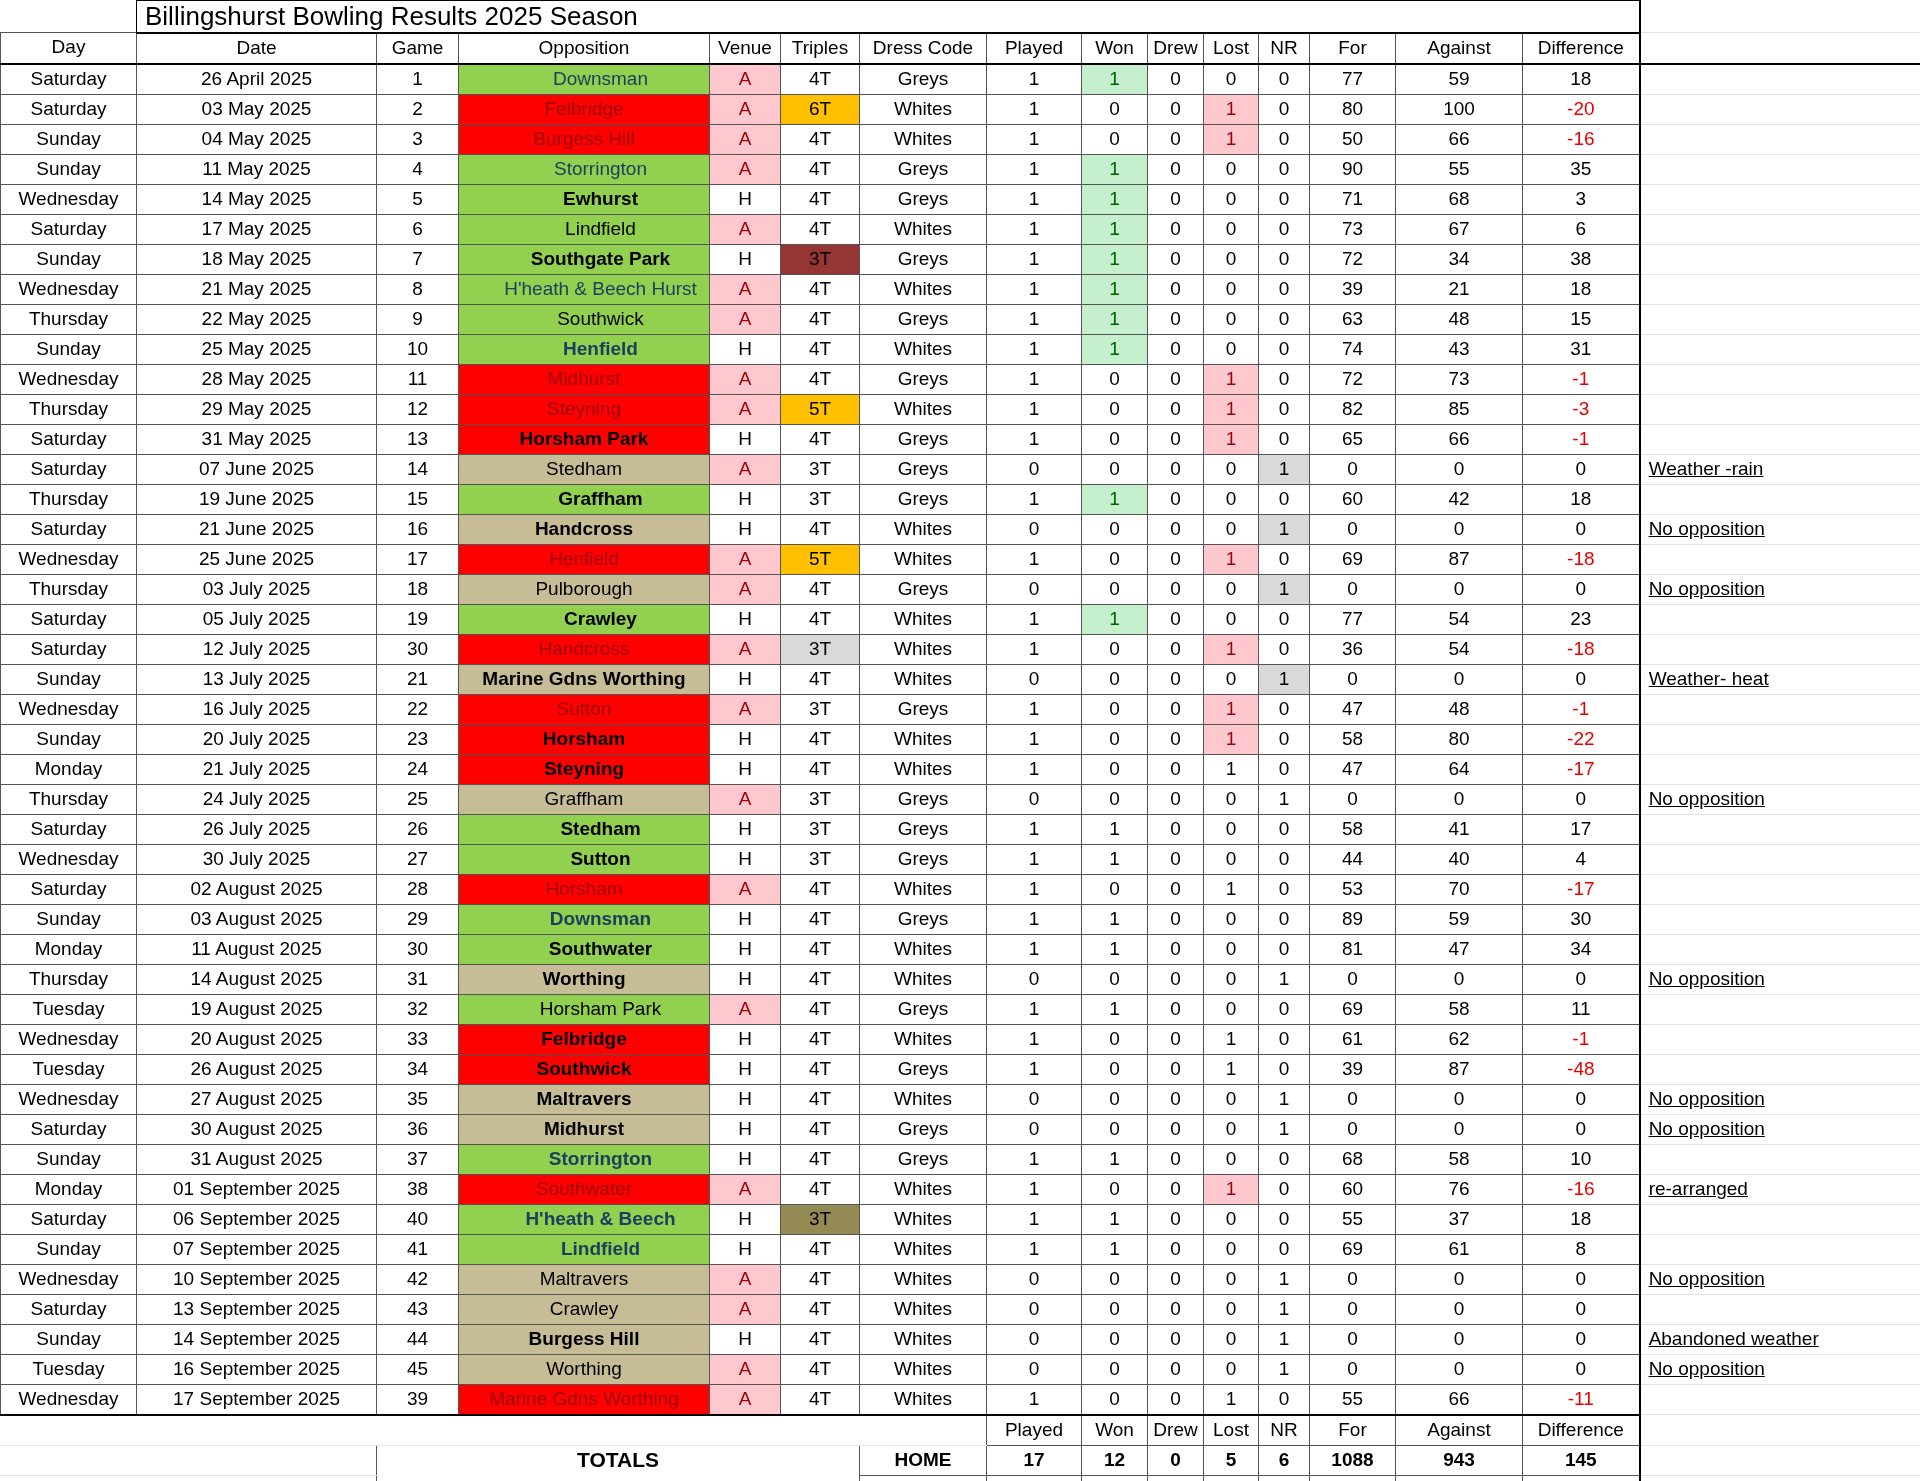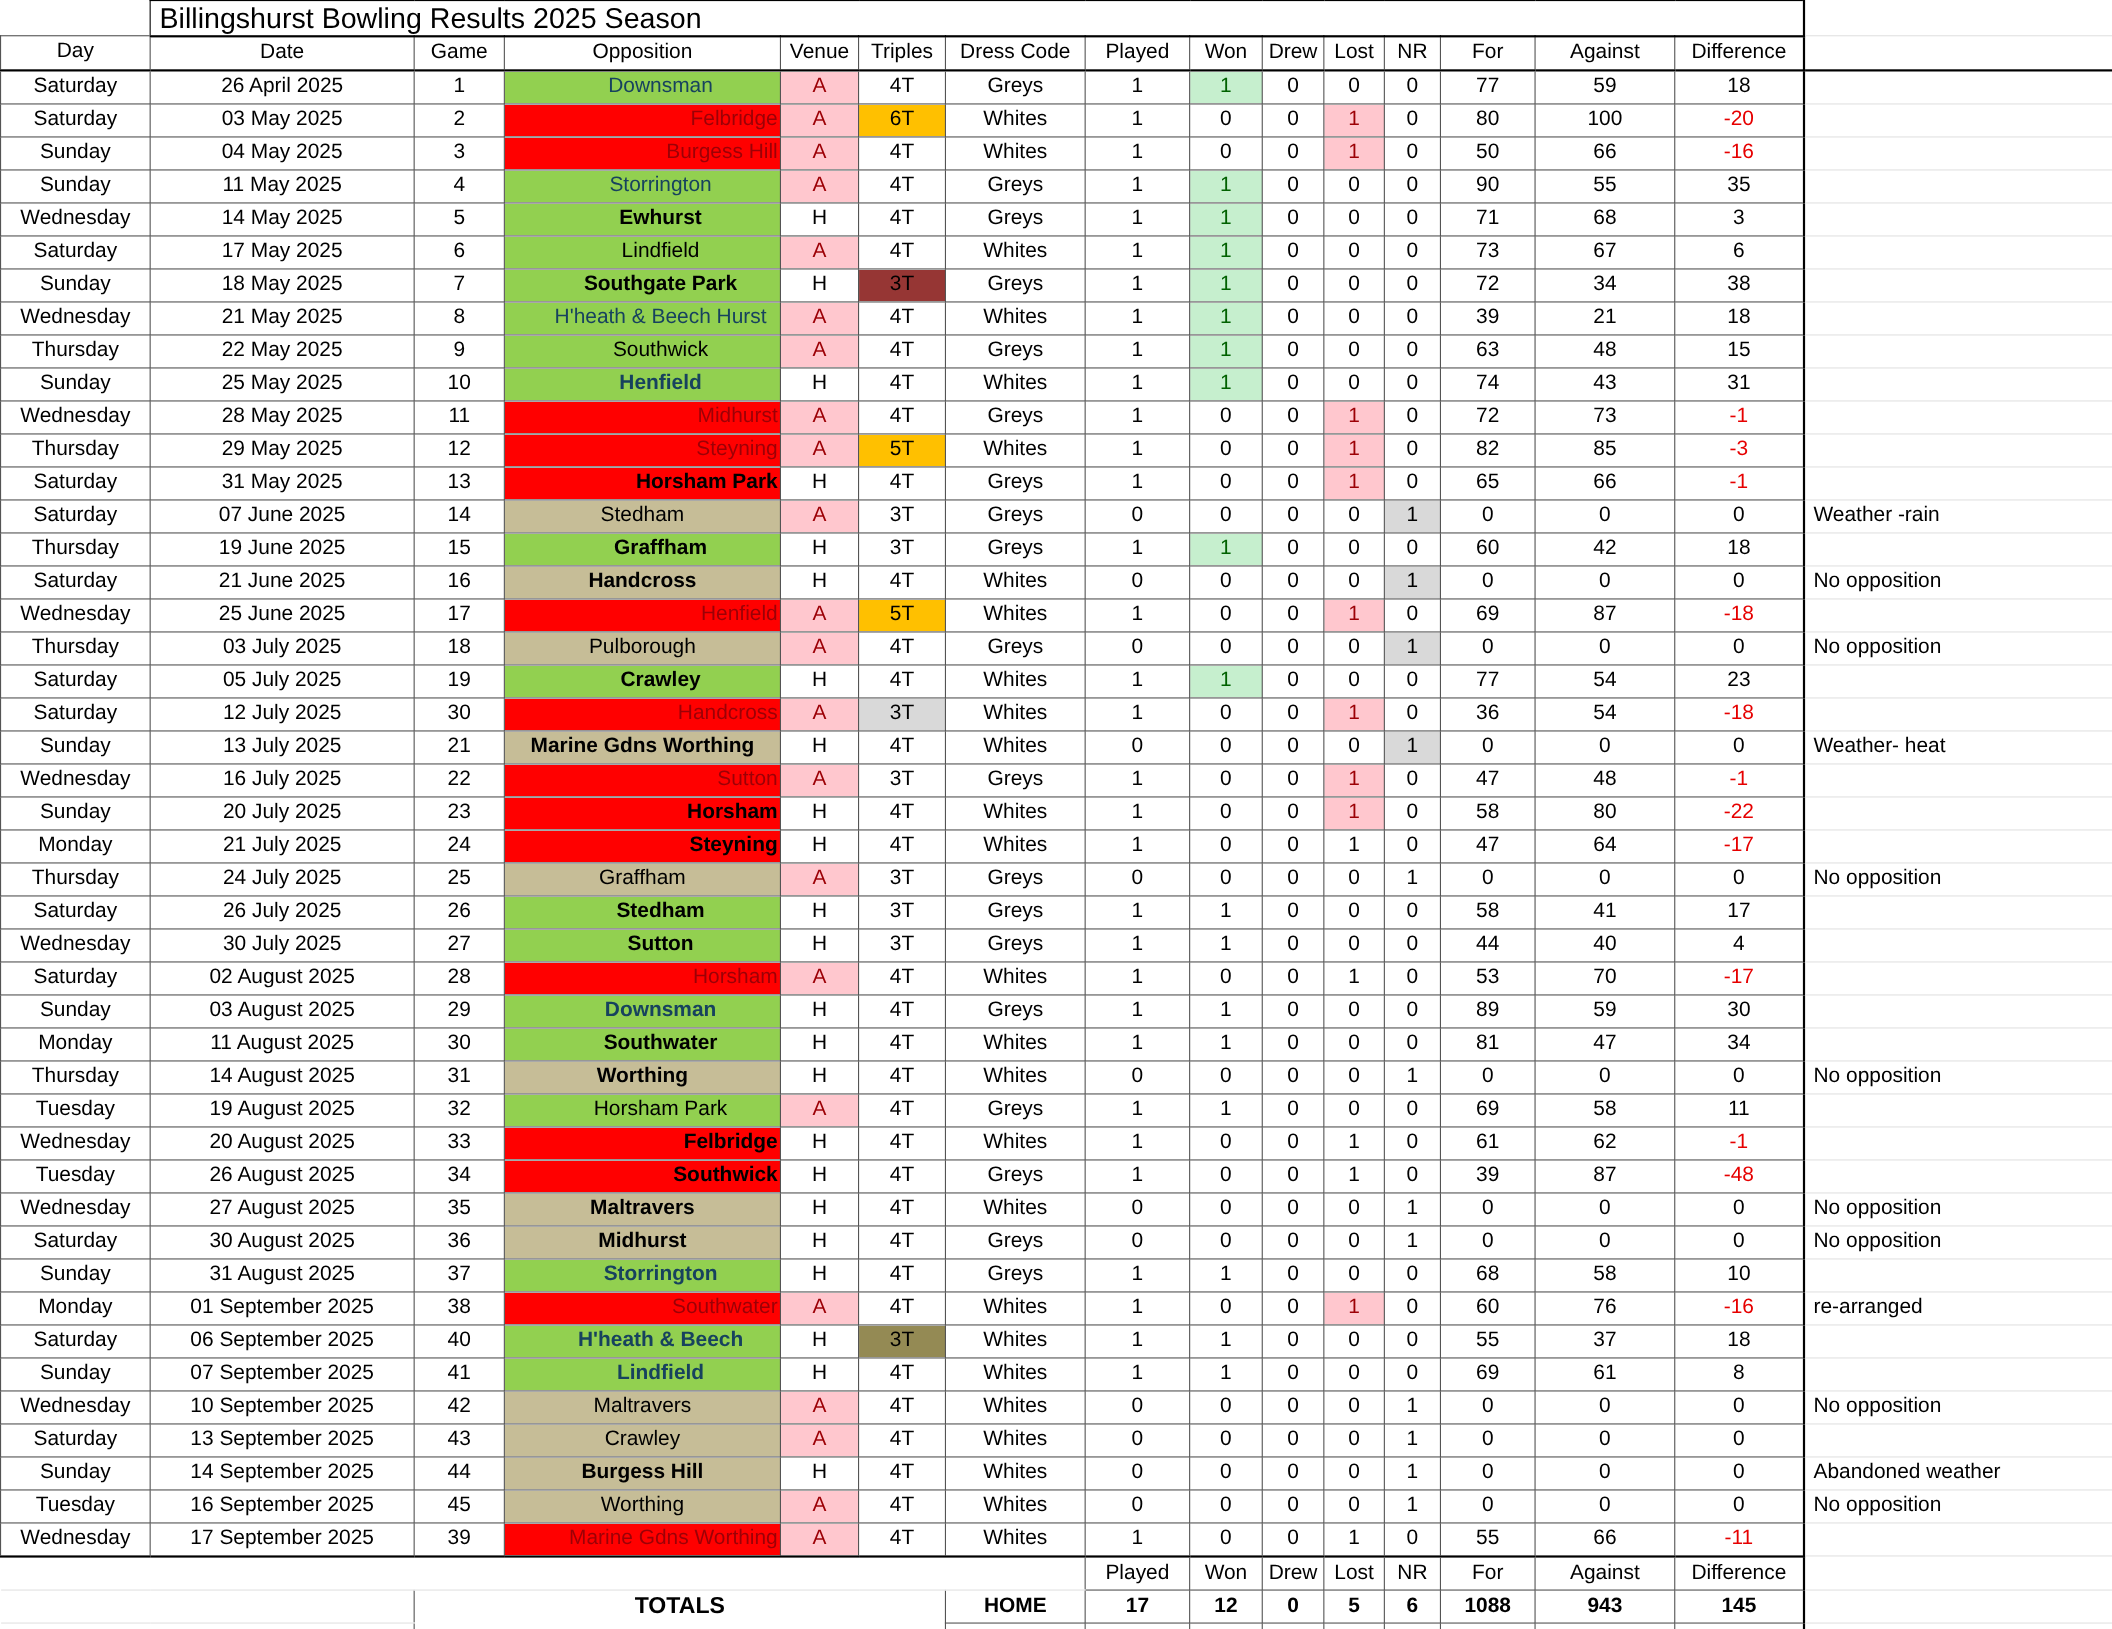--- a/index.html
+++ b/index.html
@@ -6,28 +6,28 @@
   body{width:1920px;height:1481px;font-family:"Liberation Sans","DejaVu Sans",sans-serif;color:#000;}
   table{border-collapse:collapse;table-layout:fixed;width:1920px;}
   td{border:1px solid var(--grid,#545454);height:29px;padding:0 2px;text-align:center;
      font-size:19px;line-height:1.1;white-space:nowrap;overflow:hidden;background:#fff;}
   tr.title-row{height:32px;}
   tr.header-row{height:28px;}
   tr.r{height:29px;margin-left:26px;}
   
   td.plain{border:none;border-bottom:1px solid #e2e2e2;background:#fff;}
   td.noline{border:none;}
-  td.note{border:none;border-bottom:1px solid #e2e2e2;text-align:left;padding-left:8px;}
+  td.note{border:none;border-bottom:1px solid #e2e2e2;text-align:left;padding-left:8px;text-decoration:underline;}
   
   td.title-cell{text-align:left;padding-left:8px;font-size:26px;border:1px solid #000;
                 border-bottom:2px solid #000;background:#fff;}
   tr.header-row td{border-bottom:2px solid #000;}
   
   td.bg-green{background:var(--green,#92D050);padding-left:35px;}
-  td.bg-red{background:var(--red,#FF0000);text-align:right;}
+  td.bg-red{background:var(--red,#FF0000);}
   td.bg-tan{background:var(--tan,#C6BD97);}
   td.fg-navy{color:var(--navy,#17425E);}
   td.fg-darkred{color:var(--darkred,#9C0006);}
   td.b{font-weight:bold;}
   
   td.venue-a{background:var(--venue-bg,#FFC7CE);color:var(--venue-fg,#9C0006);}
   
   td.tri-orange{background:var(--tri-orange,#FFC000);}
   td.tri-brown{background:var(--tri-brown,#963634);}
   td.tri-gray{background:var(--tri-gray,#D9D9D9);}

